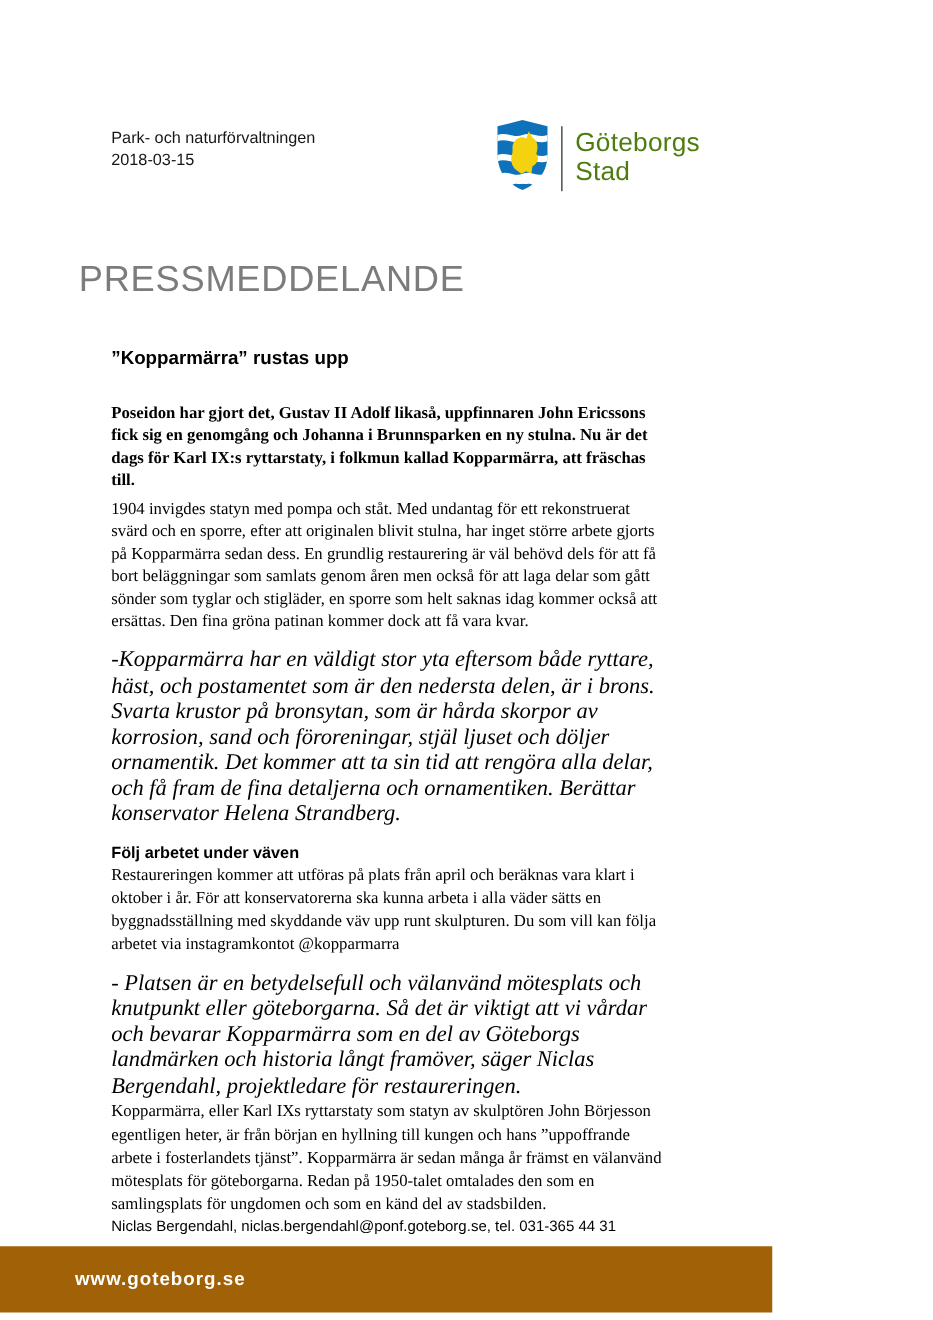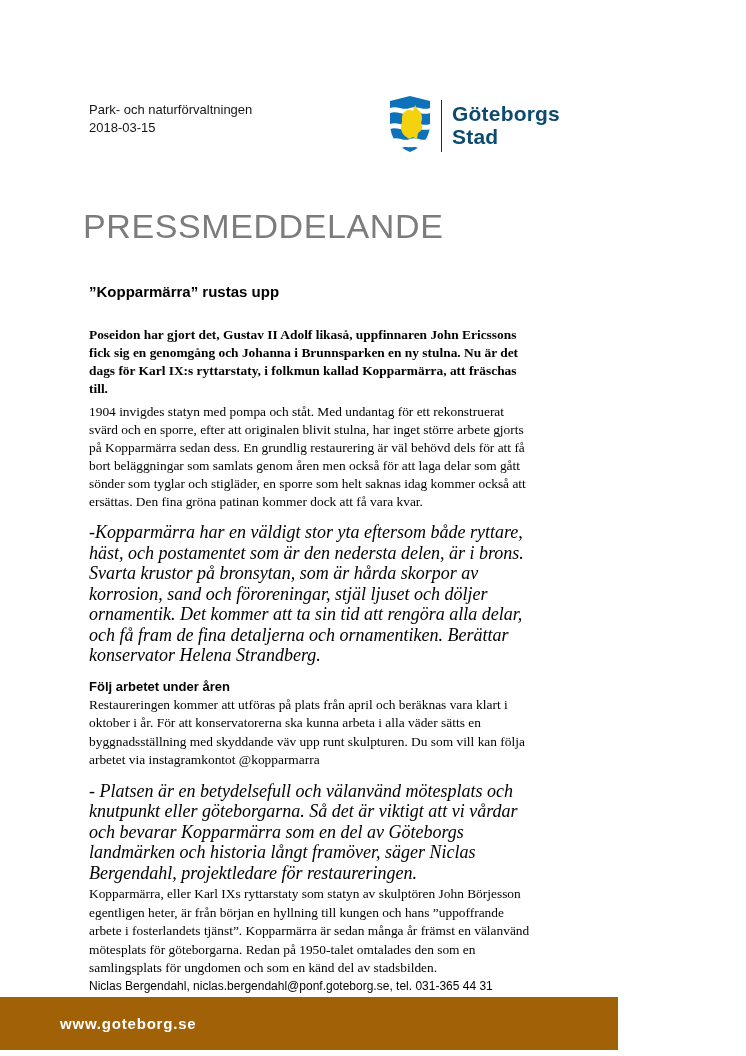--- a/index.html
+++ b/index.html
@@ -12,26 +12,26 @@
     display:flex; justify-content:space-between; align-items:flex-start;
     padding:95px 58px 0 89px;
   }
   .sender {
     font-family:"Liberation Sans", sans-serif; font-size:13px;
     line-height:1.35; color:#161616; padding-top:6px;
   }
   .logo { display:flex; align-items:center; gap:10px; }
   .logo-divider { width:1px; height:52px; background:#2b2b2b; }
   .logo-text {
-    font-family:"Liberation Sans", sans-serif; font-weight:bold;
-    font-size:21px; line-height:1.08; color:#0c4a6e; letter-spacing:0.2px;
+    font-family:"Liberation Sans", sans-serif; font-weight:normal;
+    font-size:21px; line-height:1.08; color:#4d7c0f; letter-spacing:0.2px;
   }
   .kicker {
-    margin:50px 0 0 83px; font-family:"Liberation Sans", sans-serif;
-    font-weight:400; font-size:34px; color:#7c7c7c; letter-spacing:0.6px;
+    margin:50px 0 0 63px; font-family:"Liberation Sans", sans-serif;
+    font-weight:400; font-size:29px; color:#7c7c7c; letter-spacing:0.6px;
   }
   .content { padding:0 86px 0 89px; }
   .title {
     margin-top:37px; font-family:"Liberation Sans", sans-serif;
     font-weight:bold; font-size:15px; color:#000;
   }
   .lead { margin-top:26px; font-weight:bold; font-size:13.4px; line-height:18px; }
   .para  { margin-top:5px;  font-size:13.4px; line-height:18px; }
   .para2 { margin-top:2px;  font-size:13.4px; line-height:18.5px; }
   .quote { margin-top:11px; font-style:italic; font-size:18px; line-height:20.5px; }
@@ -88,21 +88,21 @@
 
   <div class="content">
     <h1 class="title">”Kopparmärra” rustas upp</h1>
 
     <p class="lead">Poseidon har gjort det, Gustav II Adolf likaså, uppfinnaren John Ericssons fick sig en genomgång och Johanna i Brunnsparken en ny stulna. Nu är det dags för Karl IX:s ryttarstaty, i folkmun kallad Kopparmärra, att fräschas till.</p>
 
     <p class="para">1904 invigdes statyn med pompa och ståt. Med undantag för ett rekonstruerat svärd och en sporre, efter att originalen blivit stulna, har inget större arbete gjorts på Kopparmärra sedan dess. En grundlig restaurering är väl behövd dels för att få bort beläggningar som samlats genom åren men också för att laga delar som gått sönder som tyglar och stigläder, en sporre som helt saknas idag kommer också att ersättas. Den fina gröna patinan kommer dock att få vara kvar.</p>
 
     <p class="quote">-Kopparmärra har en väldigt stor yta eftersom både ryttare, häst, och postamentet som är den nedersta delen, är i brons. Svarta krustor på bronsytan, som är hårda skorpor av korrosion, sand och föroreningar, stjäl ljuset och döljer ornamentik. Det kommer att ta sin tid att rengöra alla delar, och få fram de fina detaljerna och ornamentiken. Berättar konservator Helena Strandberg.</p>
 
-    <h2 class="subhead">Följ arbetet under åren</h2>
+    <h2 class="subhead">Följ arbetet under väven</h2>
     <p class="para2">Restaureringen kommer att utföras på plats från april och beräknas vara klart i oktober i år. För att konservatorerna ska kunna arbeta i alla väder sätts en byggnadsställning med skyddande väv upp runt skulpturen. Du som vill kan följa arbetet via instagramkontot @kopparmarra</p>
 
     <p class="quote">- Platsen är en betydelsefull och välanvänd mötesplats och knutpunkt eller göteborgarna. Så det är viktigt att vi vårdar och bevarar Kopparmärra som en del av Göteborgs landmärken och historia långt framöver, säger Niclas Bergendahl, projektledare för restaureringen.</p>
 
     <p class="para2">Kopparmärra, eller Karl IXs ryttarstaty som statyn av skulptören John Börjesson egentligen heter, är från början en hyllning till kungen och hans ”uppoffrande arbete i fosterlandets tjänst”. Kopparmärra är sedan många år främst en välanvänd mötesplats för göteborgarna. Redan på 1950-talet omtalades den som en samlingsplats för ungdomen och som en känd del av stadsbilden.</p>
 
     <p class="contact-l">Niclas Bergendahl, niclas.bergendahl@ponf.goteborg.se, tel. 031-365 44 31</p>
   </div>
 
   <div class="footer">

